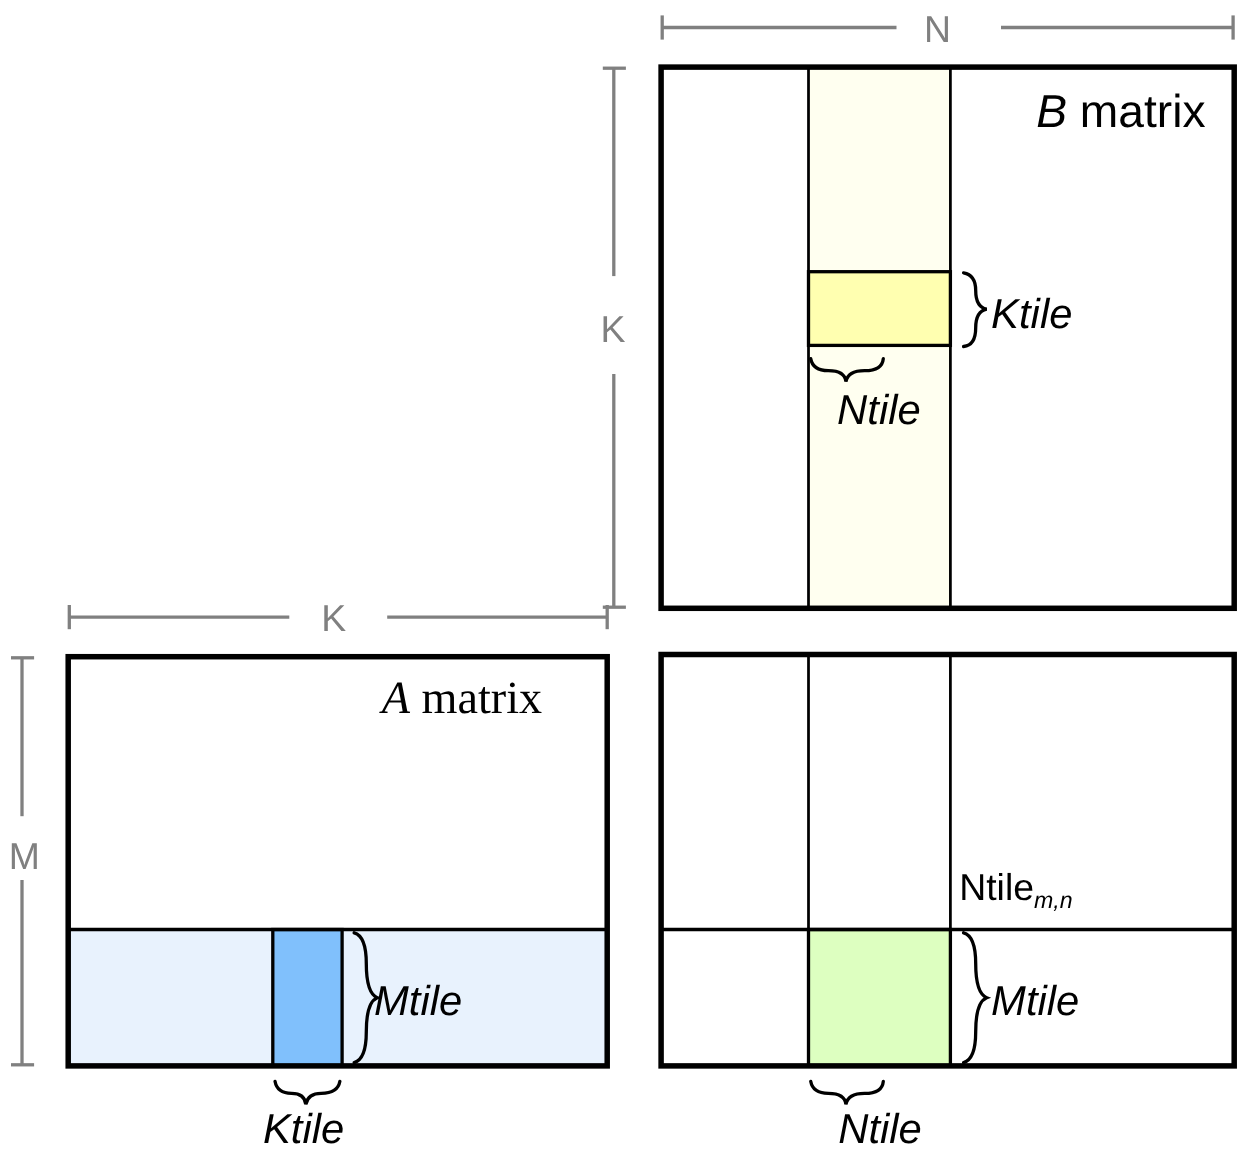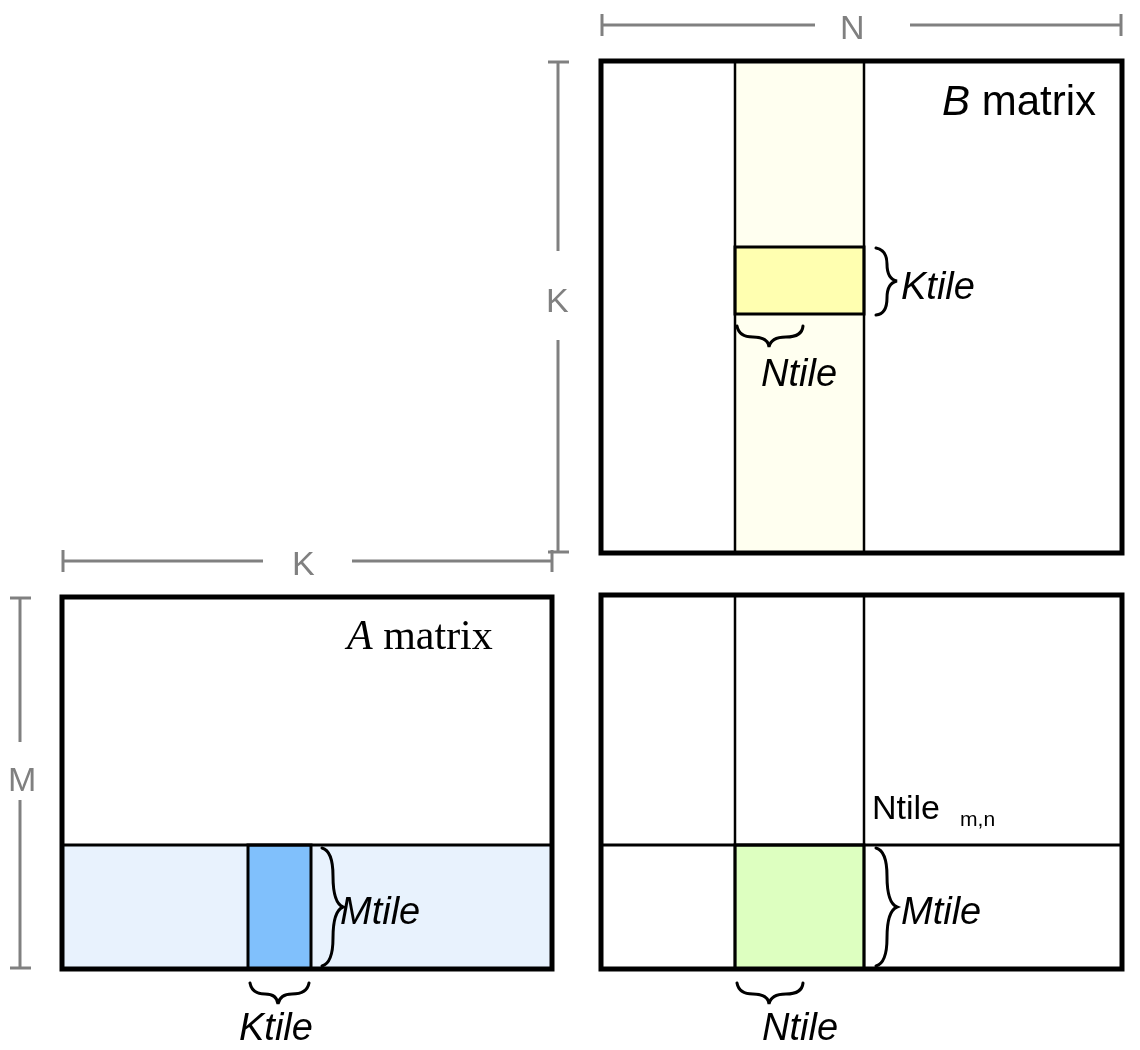--- a/index.html
+++ b/index.html
@@ -49,25 +49,25 @@
     white-space: nowrap;
   }
   .block-label {
     position: absolute;
     font-size: 34px;
     color: #000;
     line-height: 1;
     white-space: nowrap;
   }
   .block-label sub {
+    font-style: italic;
     font-size: 0.62em;
     vertical-align: baseline;
     position: relative;
     top: 0.32em;
-    margin-left: 20px;
   }
 </style>
 </head>
 <body>
 
 <div id="stage">
 
   <svg class="svg-layer" viewBox="0 0 1140 1050">
 
     <g stroke="#808080" stroke-width="3" fill="none">

